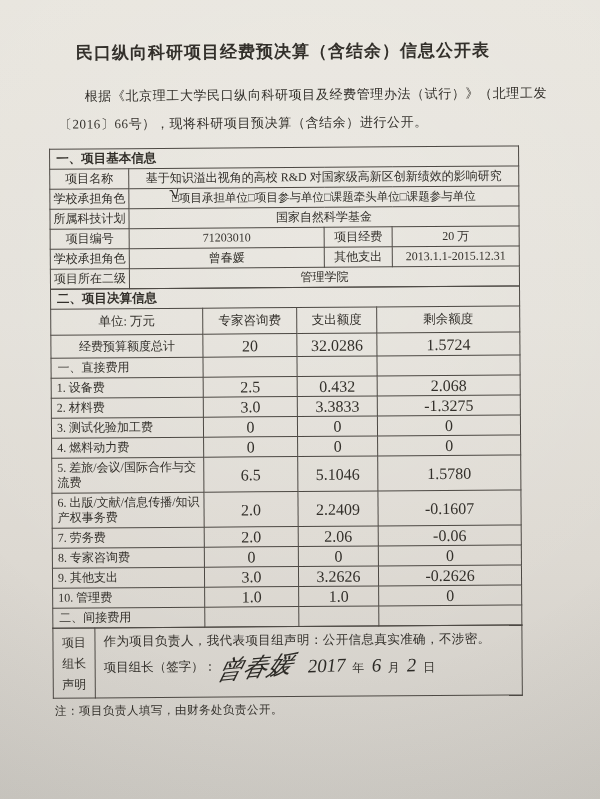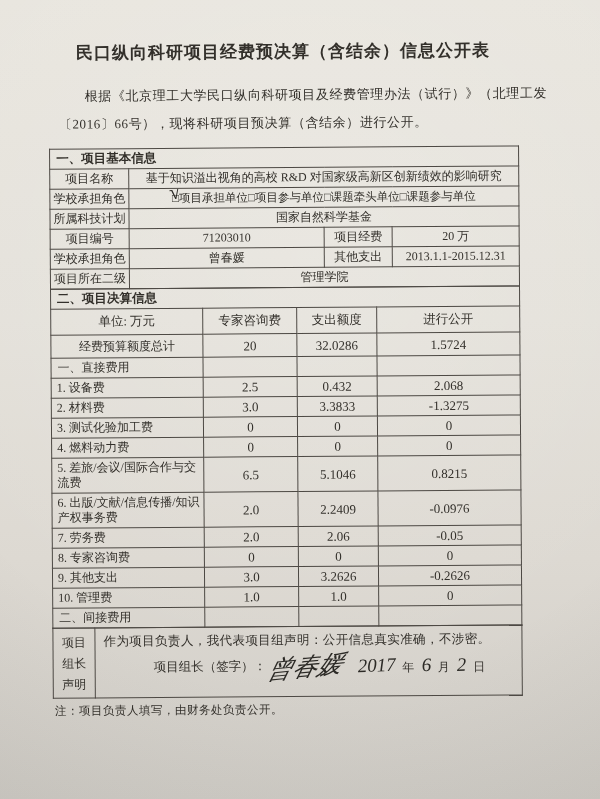--- a/index.html
+++ b/index.html
@@ -64,28 +64,28 @@
   .opt { position: relative; }
   .boxwrap { position: relative; display: inline-block; }
   .check {
     position: absolute; left: -3px; top: -9px;
     font-size: 21px; line-height: 1; color: #2b2925;
     transform: rotate(-6deg); font-weight: bold;
   }
   .tblB td.hd { height: 26px; font-size: 12.5px; }
   .tblB td.total { height: 23px; }
   .tblB td.lbl { text-align: left; padding-left: 5px; }
-  .tblB td.num { font-size: 13px; }
+  .tblB td.num { font-size: 16px; }
   .tblB td { height: 18px; }
   .tblC td { vertical-align: top; }
   .decl-head { font-size: 12px; line-height: 21px; padding-top: 4px; }
   .decl-body { text-align: left; padding: 6px 8px 4px 8px; height: 70px; }
   .statement { font-size: 12.5px; letter-spacing: 0.4px; }
   .sign-row { display: flex; align-items: center; margin-top: 6px; }
-  .sign-label { margin-left: 50px; font-size: 12.5px; white-space: nowrap; }
+  .sign-label { font-size: 12.5px; white-space: nowrap; }
   .sig {
     font-size: 25px; line-height: 1; margin: 0 4px 0 2px;
     font-style: italic; transform: rotate(-5deg) skewX(-20deg);
     color: #2c2a26; white-space: nowrap;
   }
   .date { display: flex; align-items: baseline; margin-left: 10px; white-space: nowrap; }
   .date .hand { font-size: 19px; font-style: italic; transform: rotate(-2deg); color: #2c2a26; }
   .date .unit { font-size: 12px; margin: 0 7px; }
   .footnote { font-size: 11.5px; margin: 5px 0 0 2px; letter-spacing: 0.5px; }
 </style>
@@ -153,21 +153,21 @@
         <col style="width:143px">
       </colgroup>
     <tbody>
         <tr>
       <td class="sechdr" colspan="4">二、项目决算信息</td>
     </tr>
     <tr>
       <td class="hd">单位: 万元</td>
       <td class="hd">专家咨询费</td>
       <td class="hd">支出额度</td>
-      <td class="hd">进行公开</td>
+      <td class="hd">剩余额度</td>
     </tr>
     </tbody>
       <tbody>
         <tr>
           <td class="total">经费预算额度总计</td>
           <td class="num total">20</td>
           <td class="num total">32.0286</td>
           <td class="num total">1.5724</td>
         </tr>
         <tr>
@@ -197,33 +197,33 @@
         <tr>
           <td class="lbl">4. 燃料动力费</td>
           <td class="num">0</td>
           <td class="num">0</td>
           <td class="num">0</td>
         </tr>
         <tr>
           <td class="lbl">5. 差旅/会议/国际合作与交流费</td>
           <td class="num">6.5</td>
           <td class="num">5.1046</td>
-          <td class="num">0.8215</td>
+          <td class="num">1.5780</td>
         </tr>
         <tr>
           <td class="lbl">6. 出版/文献/信息传播/知识产权事务费</td>
           <td class="num">2.0</td>
           <td class="num">2.2409</td>
-          <td class="num">-0.0976</td>
+          <td class="num">-0.1607</td>
         </tr>
         <tr>
           <td class="lbl">7. 劳务费</td>
           <td class="num">2.0</td>
           <td class="num">2.06</td>
-          <td class="num">-0.05</td>
+          <td class="num">-0.06</td>
         </tr>
         <tr>
           <td class="lbl">8. 专家咨询费</td>
           <td class="num">0</td>
           <td class="num">0</td>
           <td class="num">0</td>
         </tr>
         <tr>
           <td class="lbl">9. 其他支出</td>
           <td class="num">3.0</td>

